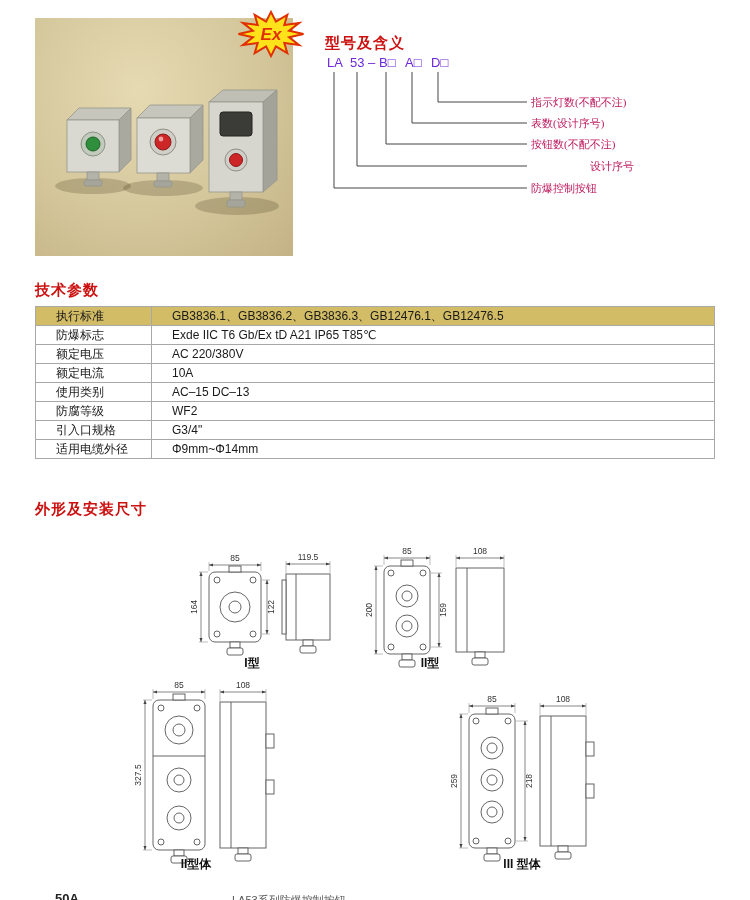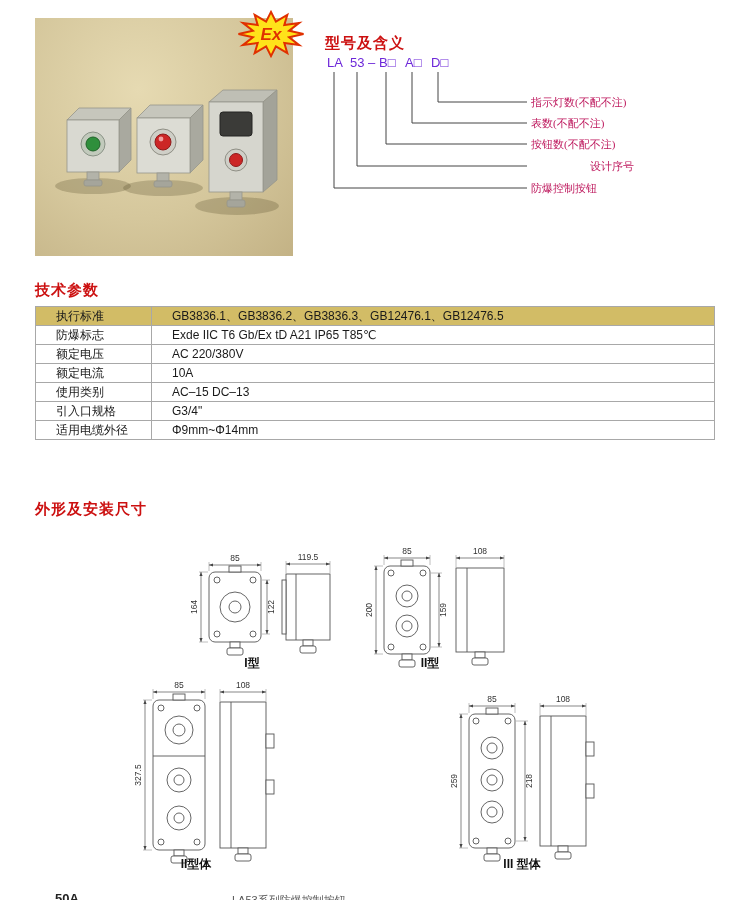--- a/index.html
+++ b/index.html
@@ -109,21 +109,21 @@
     <g stroke="#444" stroke-width="1" fill="none">
       <polyline points="438,72 438,102 527,102"></polyline>
       <polyline points="412,72 412,123 527,123"></polyline>
       <polyline points="386,72 386,144 527,144"></polyline>
       <polyline points="357,72 357,166 527,166"></polyline>
       <polyline points="334,72 334,188 527,188"></polyline>
     </g>
   </svg>
 
   <span class="model-label" style="left:531px;top:95px;">指示灯数(不配不注)</span>
-  <span class="model-label" style="left:531px;top:116px;">表数(不配不注)</span>
+  <span class="model-label" style="left:531px;top:116px;">表数(设计序号)</span>
   <span class="model-label" style="left:531px;top:137px;">按钮数(不配不注)</span>
   <span class="model-label" style="left:558px;top:159px;margin-left:32px;">设计序号</span>
   <span class="model-label" style="left:531px;top:181px;">防爆控制按钮</span>
 
   <div class="sec-heading" style="left:35px;top:281px;">技术参数</div>
 
   <table class="params">
     <tbody>
         <tr class="hl">
       <td class="lbl">执行标准</td>
@@ -137,20 +137,24 @@
       <td class="lbl">额定电压</td>
       <td>AC 220/380V</td>
     </tr>
     <tr>
       <td class="lbl">额定电流</td>
       <td>10A</td>
     </tr>
     <tr>
       <td class="lbl">使用类别</td>
       <td>AC–15  DC–13</td>
+    </tr>
+    <tr>
+      <td class="lbl">防腐等级</td>
+      <td>WF2</td>
     </tr>
     <tr>
       <td class="lbl">引入口规格</td>
       <td>G3/4"</td>
     </tr>
     <tr>
       <td class="lbl">适用电缆外径</td>
       <td>Φ9mm~Φ14mm</td>
     </tr>
   </tbody>

